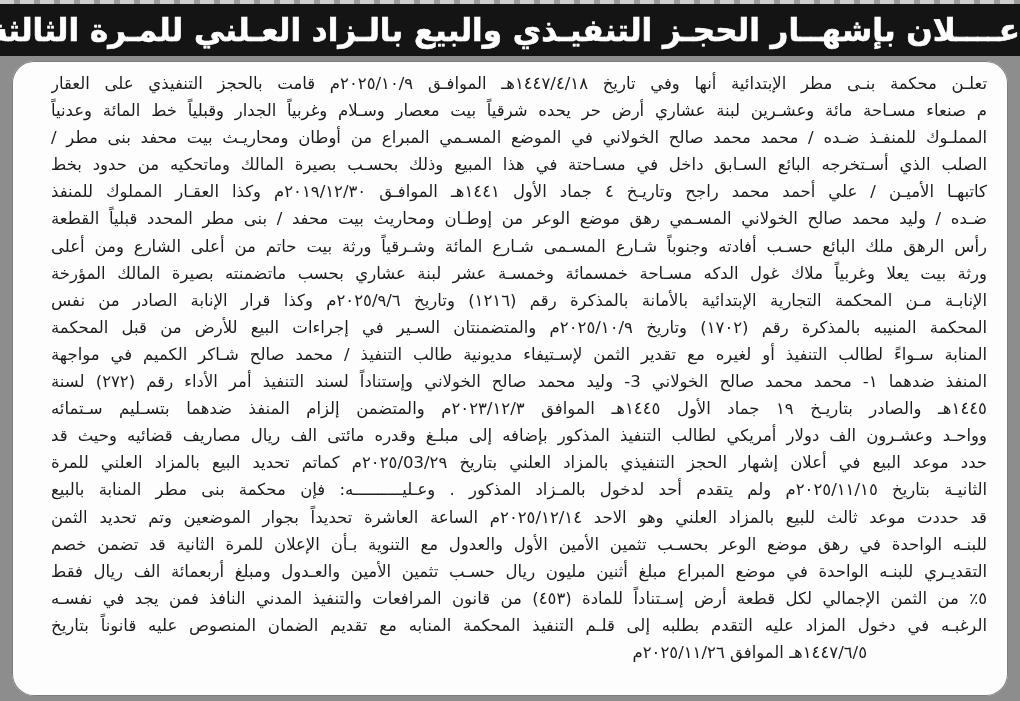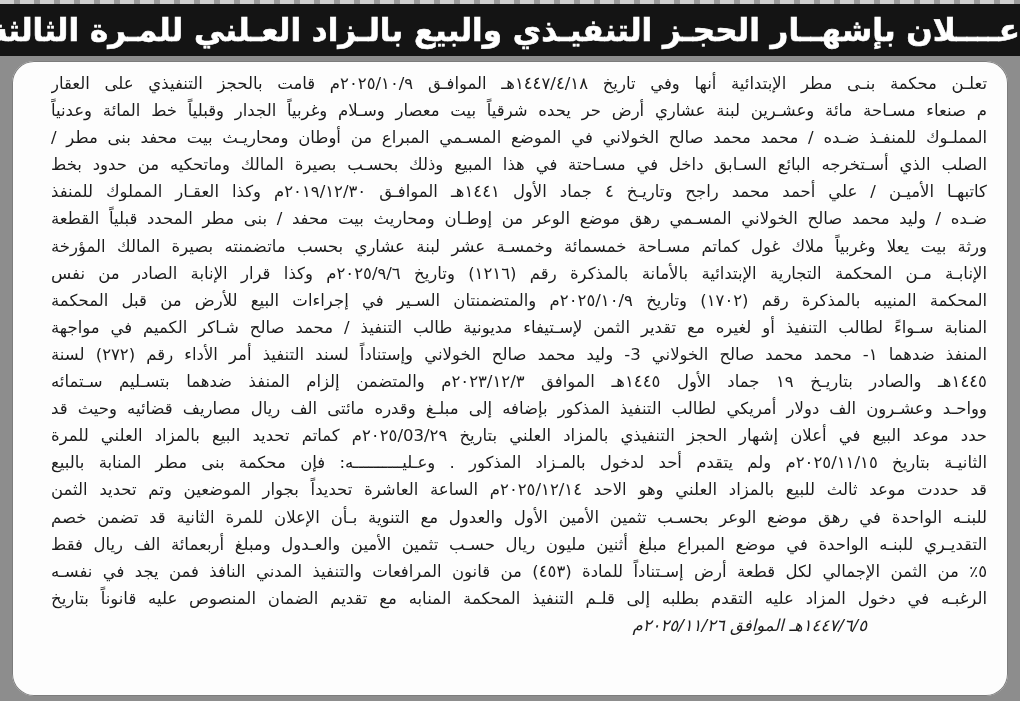--- a/index.html
+++ b/index.html
@@ -59,41 +59,41 @@
     text-align: justify;
     text-align-last: justify;
     white-space: nowrap;
     overflow: hidden;
   }
   .line.last {
     text-align: right;
     text-align-last: right;
     padding-left: 0;
     padding-right: 120px;
-    font-style: italic;
   }
 </style>
 </head>
 <body>
 
 <div class="page">
   <div class="top-strip"></div>
 
   <div class="title-bar">
     <h1>إعــــلان بإشهــار الحجـز التنفيـذي والبيع بالـزاد العـلني للمـرة الثالثة</h1>
   </div>
 
   <div class="body-panel">
     <p class="line">تعلـن محكمة بنـى مطر الإبتدائية أنها وفي تاريخ ١٤٤٧/٤/١٨هـ الموافـق ٢٠٢٥/١٠/٩م قامت بالحجز التنفيذي على العقار</p>
     <p class="line">م صنعاء مسـاحة مائة وعشـرين لبنة عشاري أرض حر يحده شرقياً بيت معصار وسـلام وغربياً الجدار وقبلياً خط المائة وعدنياً</p>
     <p class="line">المملـوك للمنفـذ ضـده / محمد محمد صالح الخولاني في الموضع المسـمي المبراع من أوطان ومحاريـث بيت محفد بنى مطر /</p>
     <p class="line">الصلب الذي أسـتخرجه البائع السـابق داخل في مسـاحتة في هذا المبيع وذلك بحسـب بصيرة المالك وماتحكيه من حدود بخط</p>
     <p class="line">كاتبهـا الأميـن / علي أحمد محمد راجح وتاريـخ ٤ جماد الأول ١٤٤١هـ الموافـق ٢٠١٩/١٢/٣٠م وكذا العقـار المملوك للمنفذ</p>
     <p class="line">ضـده / وليد محمد صالح الخولاني المسـمي رهق موضع الوعر من إوطـان ومحاريث بيت محفد / بنى مطر المحدد قبلياً القطعة</p>
-    <p class="line">ورثة بيت يعلا وغربياً ملاك غول كماتم مسـاحة خمسمائة وخمسـة عشر لبنة عشاري بحسب ماتضمنته بصيرة المالك المؤرخة</p>
+    <p class="line">رأس الرهق ملك البائع حسـب أفادته وجنوباً شـارع المسـمى شـارع المائة وشـرقياً ورثة بيت حاتم من أعلى الشارع ومن أعلى</p>
+    <p class="line">ورثة بيت يعلا وغربياً ملاك غول الدكه مسـاحة خمسمائة وخمسـة عشر لبنة عشاري بحسب ماتضمنته بصيرة المالك المؤرخة</p>
     <p class="line">الإنابـة مـن المحكمة التجارية الإبتدائية بالأمانة بالمذكرة رقم (١٢١٦) وتاريخ ٢٠٢٥/٩/٦م وكذا قرار الإنابة الصادر من نفس</p>
     <p class="line">المحكمة المنيبه بالمذكرة رقم (١٧٠٢) وتاريخ ٢٠٢٥/١٠/٩م والمتضمنتان السـير في إجراءات البيع للأرض من قبل المحكمة</p>
     <p class="line">المنابة سـواءً لطالب التنفيذ أو لغيره مع تقدير الثمن لإسـتيفاء مديونية طالب التنفيذ / محمد صالح شـاكر الكميم في مواجهة</p>
     <p class="line">المنفذ ضدهما ١- محمد محمد صالح الخولاني 3- وليد محمد صالح الخولاني وإستناداً لسند التنفيذ أمر الأداء رقم (٢٧٢) لسنة</p>
     <p class="line">١٤٤٥هـ والصادر بتاريـخ ١٩ جماد الأول ١٤٤٥هـ الموافق ٢٠٢٣/١٢/٣م والمتضمن إلزام المنفذ ضدهما بتسـليم سـتمائه</p>
     <p class="line">وواحـد وعشـرون الف دولار أمريكي لطالب التنفيذ المذكور بإضافه إلى مبلـغ وقدره مائتى الف ريال مصاريف قضائيه وحيث قد</p>
     <p class="line">حدد موعد البيع في أعلان إشهار الحجز التنفيذي بالمزاد العلني بتاريخ ٢٠٢٥/03/٢٩م كماتم تحديد البيع بالمزاد العلني للمرة</p>
     <p class="line">الثانيـة بتاريخ ٢٠٢٥/١١/١٥م ولم يتقدم أحد لدخول بالمـزاد المذكور . وعـليــــــــــه: فإن محكمة بنى مطر المنابة بالبيع</p>
     <p class="line">قد حددت موعد ثالث للبيع بالمزاد العلني وهو الاحد ٢٠٢٥/١٢/١٤م الساعة العاشرة تحديداً بجوار الموضعين وتم تحديد الثمن</p>
     <p class="line">للبنـه الواحدة في رهق موضع الوعر بحسـب تثمين الأمين الأول والعدول مع التنوية بـأن الإعلان للمرة الثانية قد تضمن خصم</p>

